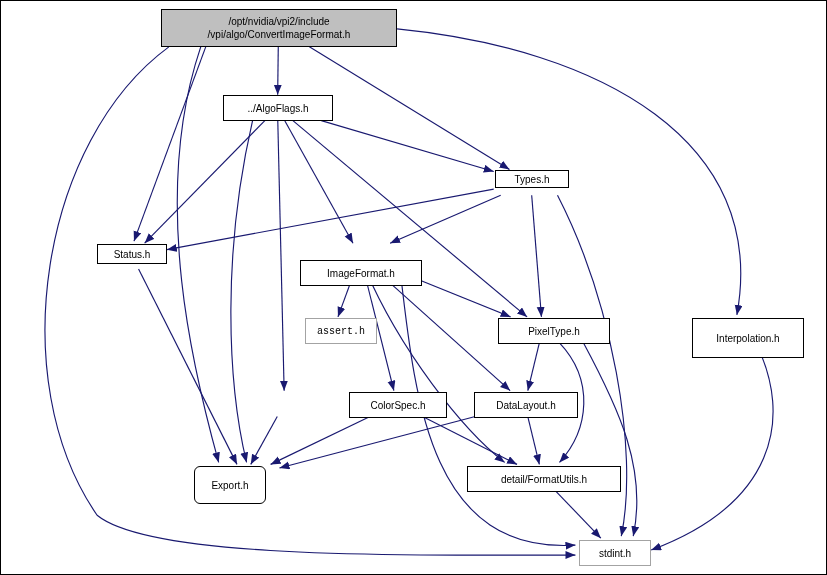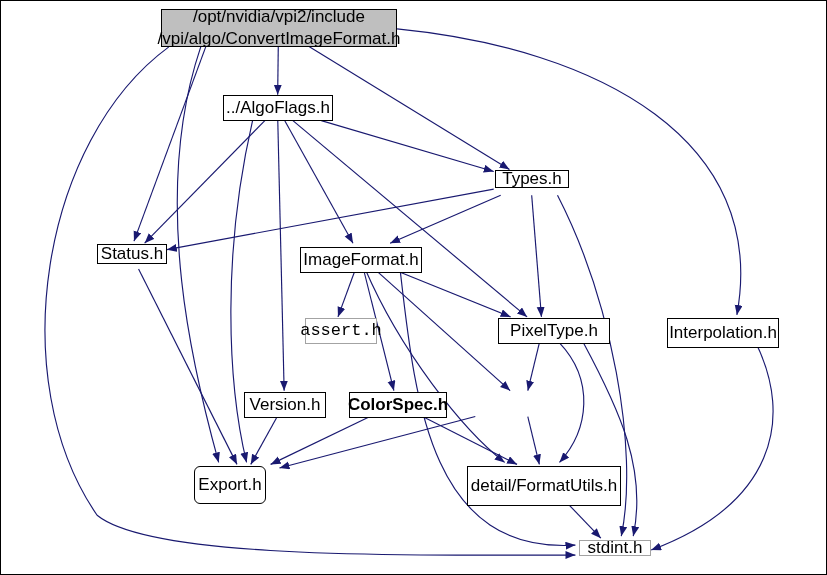--- a/index.html
+++ b/index.html
@@ -5,21 +5,21 @@
   html,body{margin:0;padding:0;background:#ffffff;}
   .graph{
     position:relative;width:827px;height:575px;background:#ffffff;
     border:1px solid #000;box-sizing:border-box;overflow:hidden;
     font-family:"Liberation Sans",sans-serif;
   }
   #edge-layer{position:absolute;left:0;top:0;width:100%;height:100%;z-index:1;}
   .node{
     position:absolute;z-index:2;box-sizing:border-box;
     background:var(--node-bg,#ffffff);border:1px solid var(--node-border,#000000);
-    color:#000;font-size:17px;line-height:1.3;
+    color:#000;font-size:10px;line-height:1.3;
     display:flex;align-items:center;justify-content:center;
     text-align:center;white-space:pre-line;cursor:pointer;
   }
   .node--current{background:var(--current-bg,#bfbfbf);cursor:default;}
   .node--system{border-color:var(--system-border,#a3a3a3);cursor:default;}
 </style>
 </head>
 <body>
 
 <div class="graph">
@@ -62,22 +62,22 @@
       <path d="M475.5,417.0 L279.0,468.6" fill="none" stroke="#191970" stroke-width="1.15" marker-end="url(#arrow)"></path>
       <path d="M528.2,417.0 L539.8,465.0" fill="none" stroke="#191970" stroke-width="1.15" marker-end="url(#arrow)"></path>
       <path d="M555.5,491.0 L601.5,539.0" fill="none" stroke="#191970" stroke-width="1.15" marker-end="url(#arrow)"></path>
     </svg>
 
   <div class="node node--current" style="left: 160px; top: 8px; width: 236px; height: 38px;">/opt/nvidia/vpi2/include
 /vpi/algo/ConvertImageFormat.h</div>
   <div class="node" style="left: 222px; top: 94px; width: 110px; height: 26px;">../AlgoFlags.h</div>
   <div class="node" style="left: 494px; top: 169px; width: 74px; height: 18px;">Types.h</div>
   <div class="node" style="left: 96px; top: 243px; width: 70px; height: 20px;">Status.h</div>
-  <div class="node" style="left: 299px; top: 246px; width: 122px; height: 26px;">ImageFormat.h</div>
+  <div class="node" style="left: 299px; top: 259px; width: 122px; height: 26px;">ImageFormat.h</div>
   <div class="node node--system" style="left: 304px; top: 317px; width: 72px; height: 26px; font-family: Liberation Mono, monospace;">assert.h</div>
   <div class="node" style="left: 497px; top: 317px; width: 112px; height: 26px;">PixelType.h</div>
-  <div class="node" style="left: 666px; top: 317px; width: 112px; height: 30px;">Interpolation.h</div>
-  <div class="node" style="left: 243px; top: 391px; width: 82px; height: 26px;">Version.h</div>
-  <div class="node" style="left: 348px; top: 391px; width: 98px; height: 26px; font-weight: bold;">ColorSpec.h</div>
+  <div class="node" style="left: 691px; top: 317px; width: 112px; height: 40px;">Interpolation.h</div>
+  <div class="node" style="left: 348px; top: 391px; width: 98px; height: 26px;">ColorSpec.h</div>
+  <div class="node" style="left: 473px; top: 391px; width: 104px; height: 26px;">DataLayout.h</div>
   <div class="node" style="left: 193px; top: 465px; width: 72px; height: 38px; border-radius: 6px;">Export.h</div>
-  <div class="node" style="left: 466px; top: 465px; width: 154px; height: 40px; text-align: right;">detail/FormatUtils.h</div>
-  <div class="node node--system" style="left: 578px; top: 539px; width: 72px; height: 16px;">stdint.h</div>
+  <div class="node" style="left: 466px; top: 465px; width: 154px; height: 26px; text-align: right;">detail/FormatUtils.h</div>
+  <div class="node node--system" style="left: 578px; top: 539px; width: 72px; height: 26px;">stdint.h</div>
 </div>
 
 </body></html>

